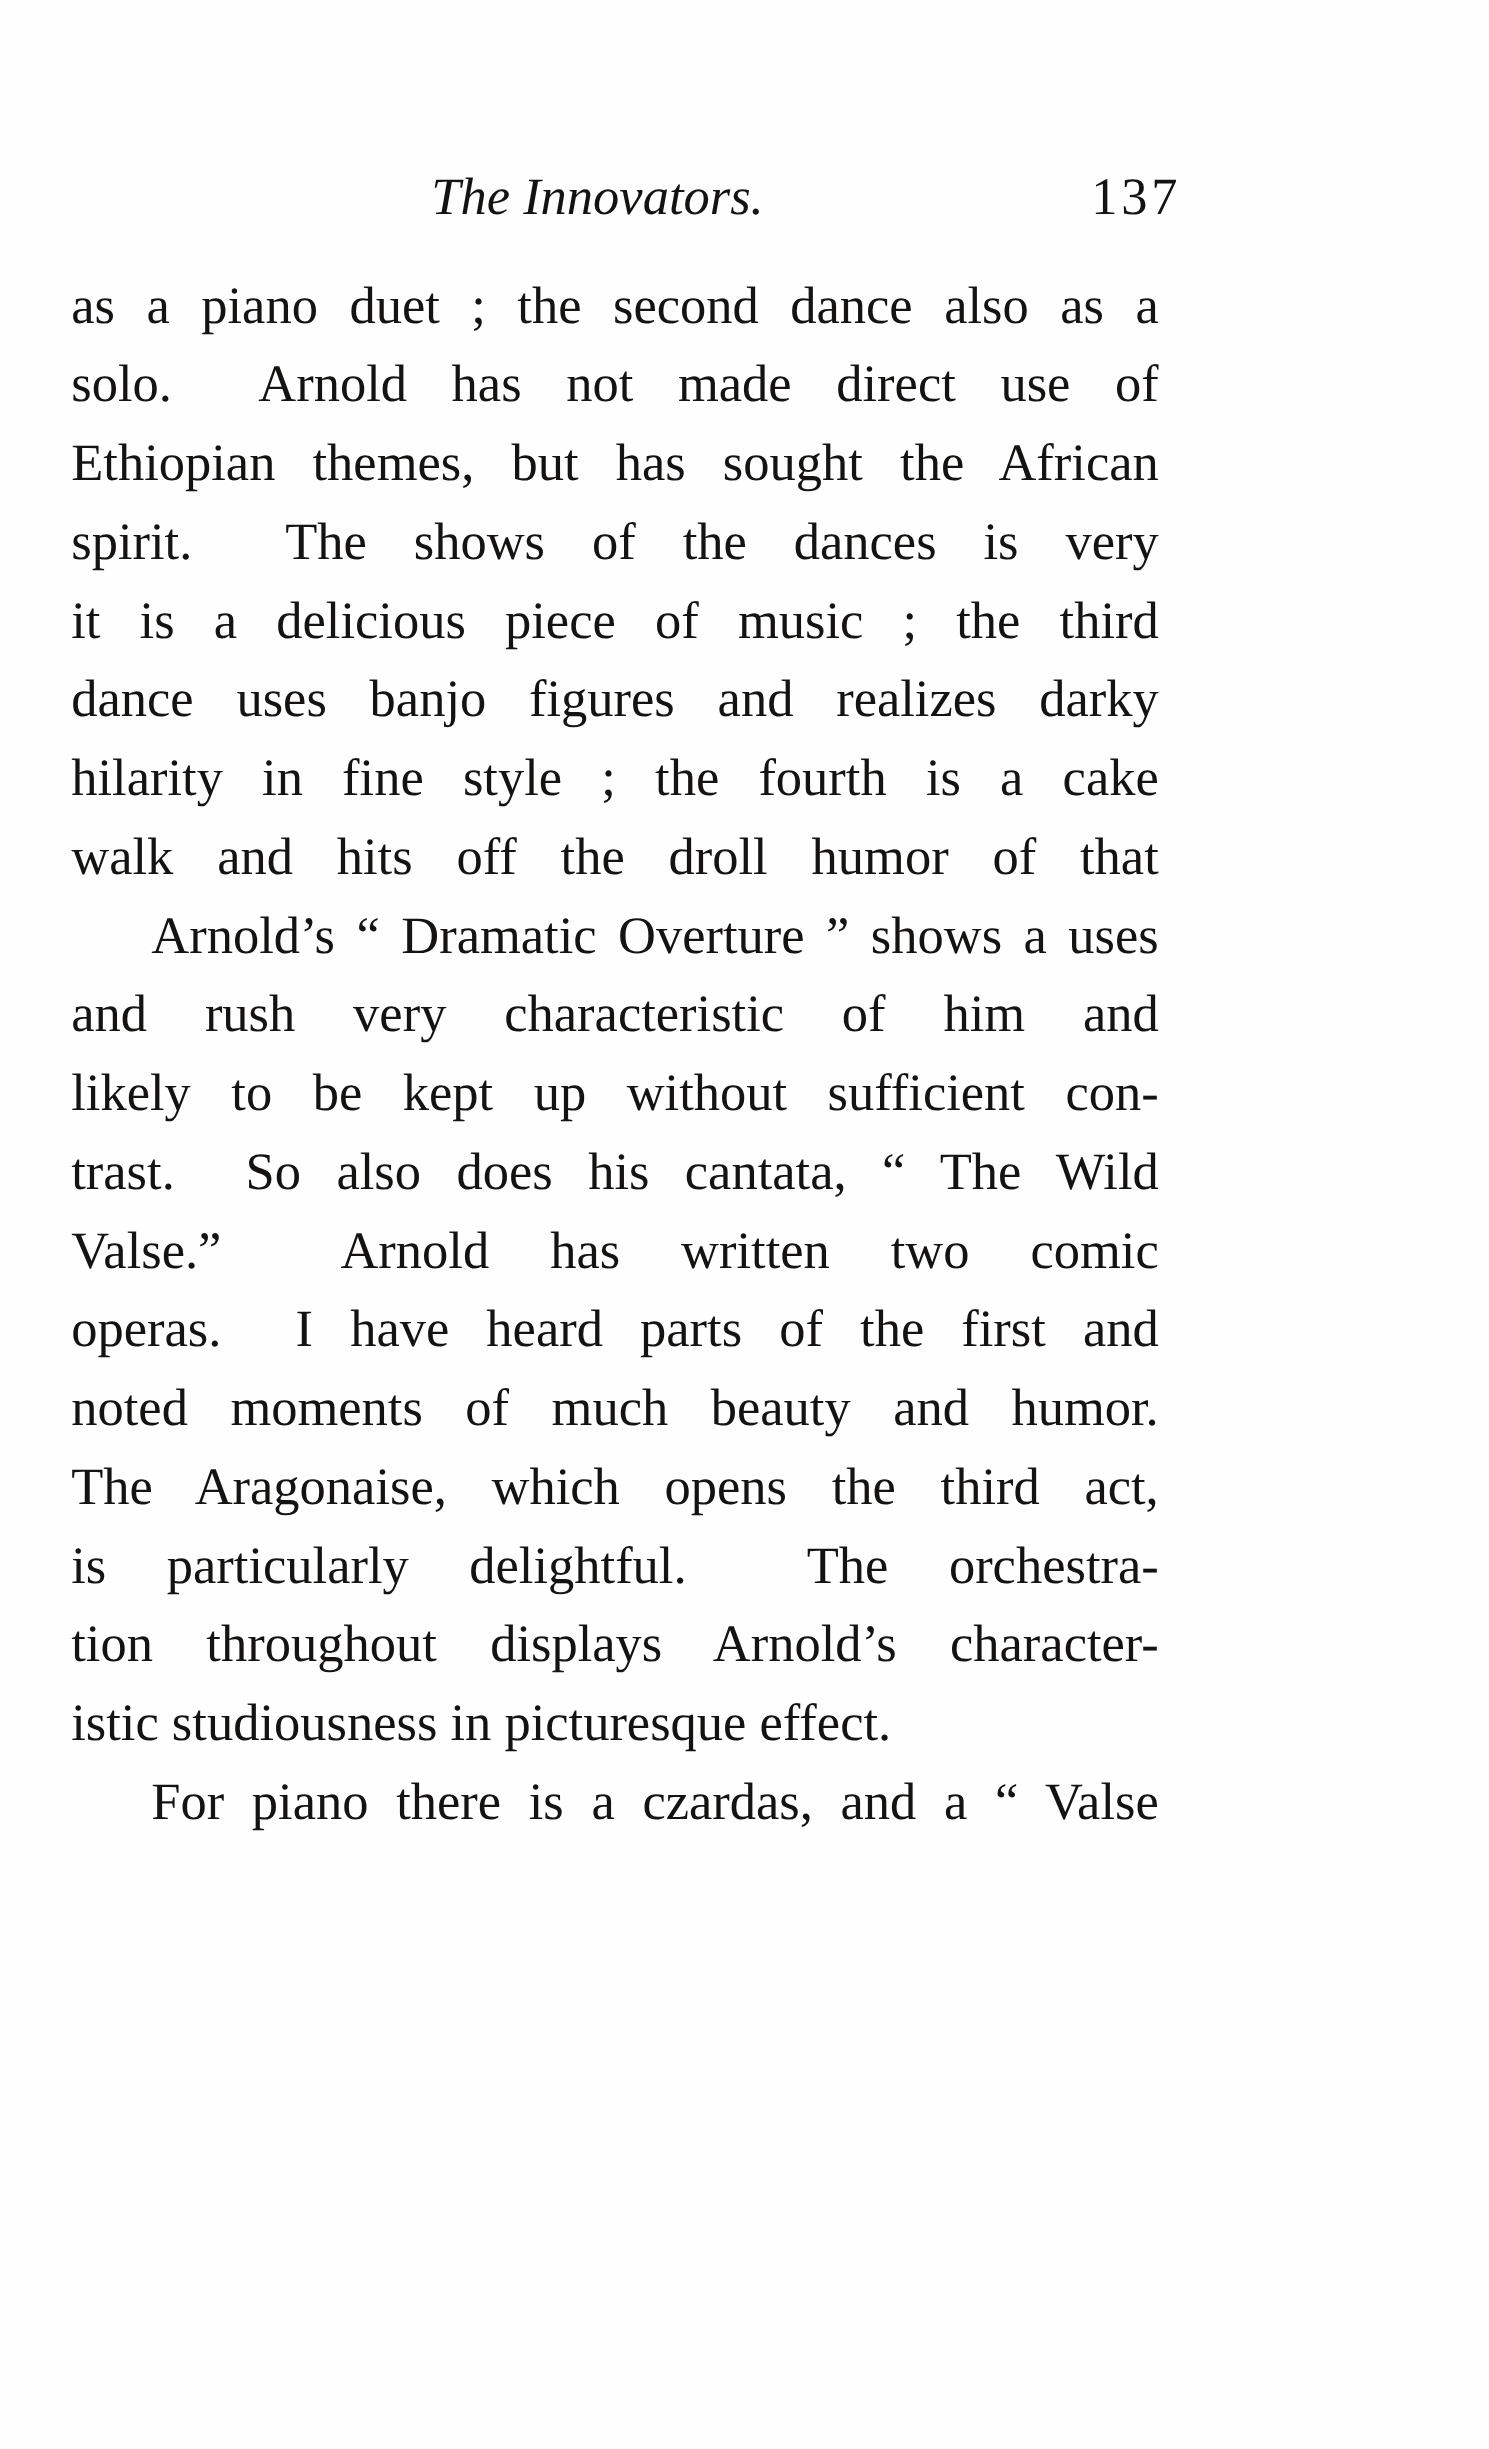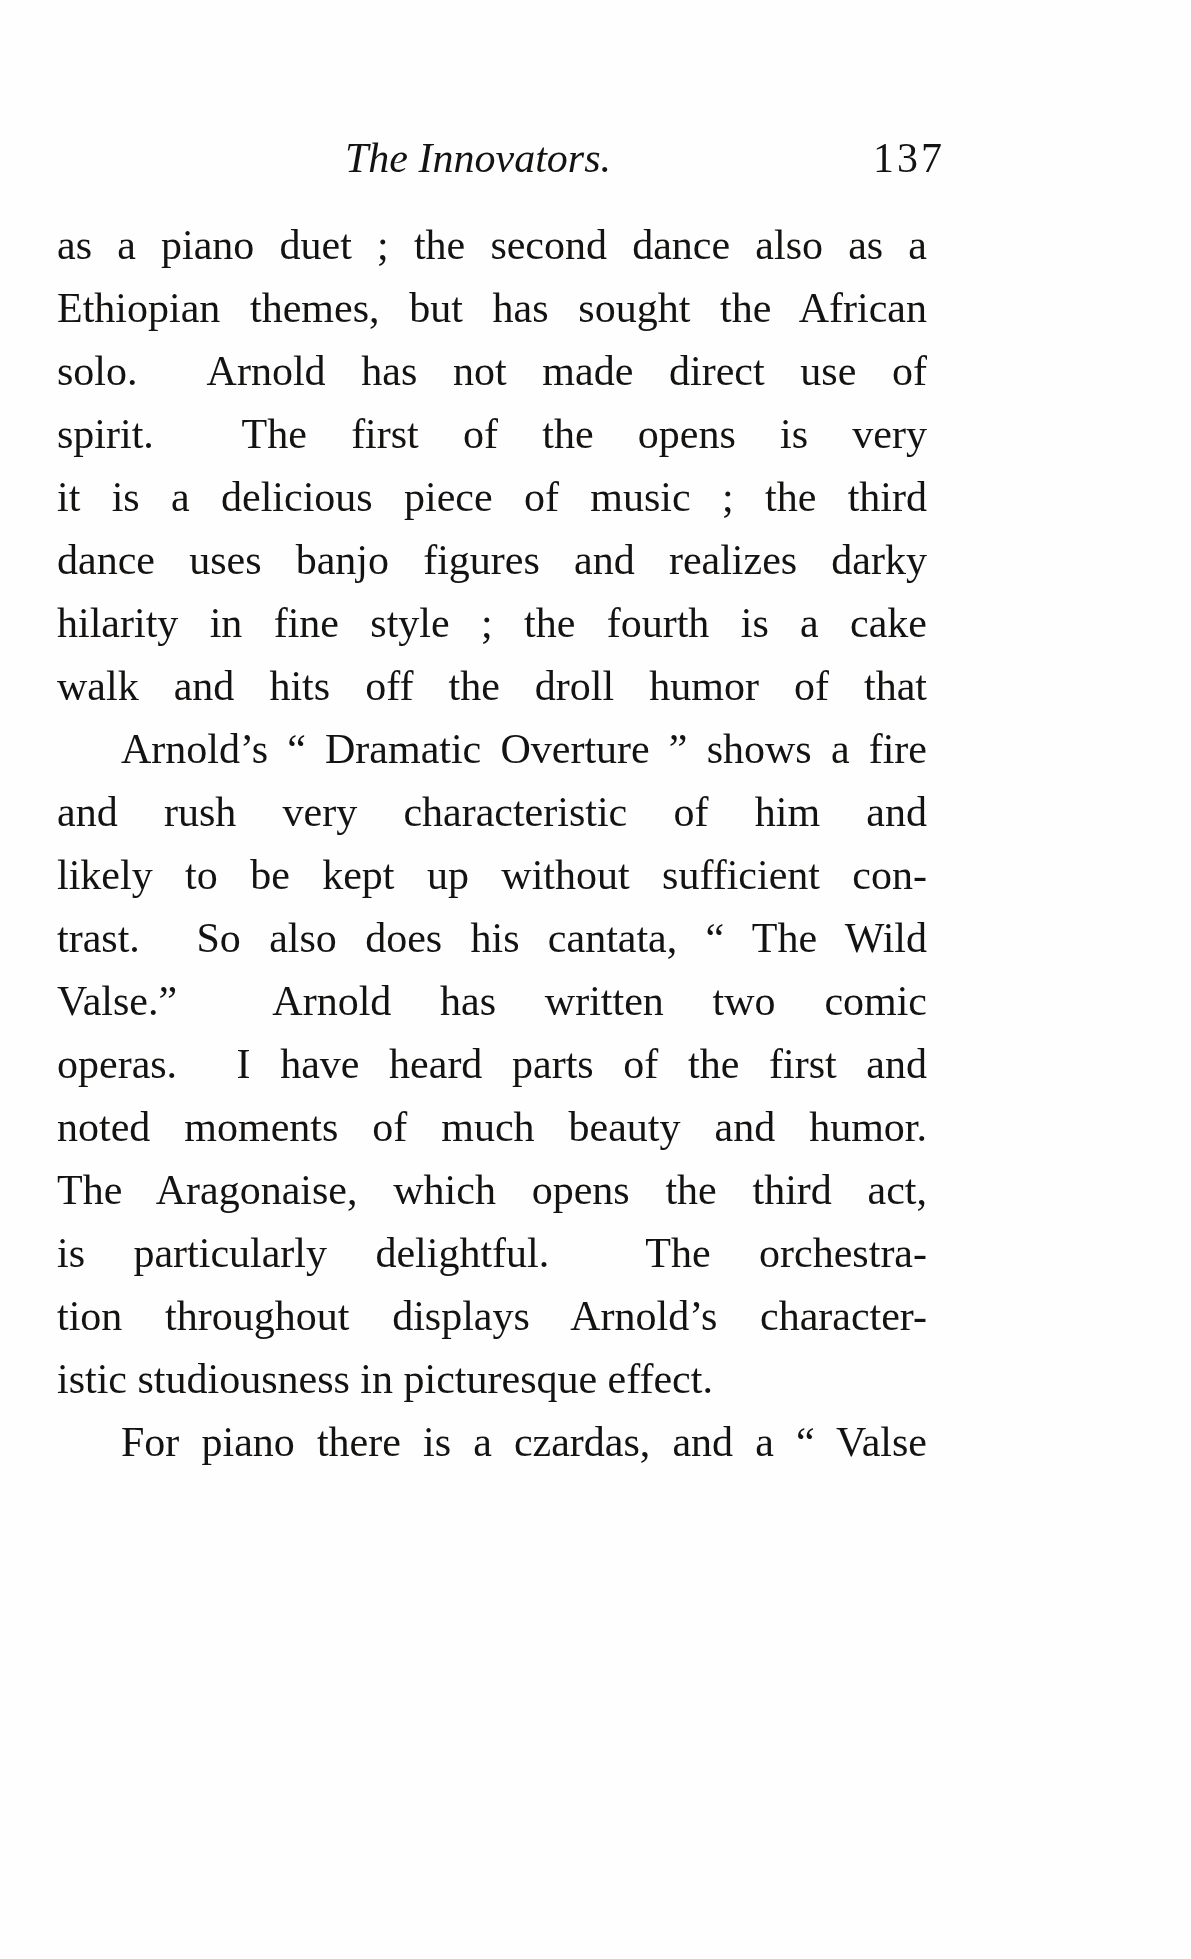--- a/index.html
+++ b/index.html
@@ -76,30 +76,30 @@
 <body style="--ink: #141312; --paper: #fefefe;">
 
 <div class="page">
   <div class="page-header">
     <div class="running-title">The Innovators.</div>
     <div class="page-number">137</div>
   </div>
   <div class="text-block">
       <div class="paragraph">
         <div class="line">as a piano duet ; the second dance also as a</div>
+        <div class="line">solo.  Arnold has not made direct use of</div>
         <div class="line">Ethiopian themes, but has sought the African</div>
-        <div class="line">solo.  Arnold has not made direct use of</div>
-        <div class="line">spirit.  The first of the opens is very</div>
+        <div class="line">spirit.  The shows of the dances is very</div>
         <div class="line">it is a delicious piece of music ; the third</div>
         <div class="line">dance uses banjo figures and realizes darky</div>
         <div class="line">hilarity in fine style ; the fourth is a cake</div>
         <div class="line">walk and hits off the droll humor of that</div>
       </div>
       <div class="paragraph">
-        <div class="line indent">Arnold’s “ Dramatic Overture ” shows a fire</div>
+        <div class="line indent">Arnold’s “ Dramatic Overture ” shows a uses</div>
         <div class="line">and rush very characteristic of him and</div>
         <div class="line">likely to be kept up without sufficient con-</div>
         <div class="line">trast.  So also does his cantata, “ The Wild</div>
         <div class="line">Valse.”  Arnold has written two comic</div>
         <div class="line">operas.  I have heard parts of the first and</div>
         <div class="line">noted moments of much beauty and humor.</div>
         <div class="line">The Aragonaise, which opens the third act,</div>
         <div class="line">is particularly delightful.  The orchestra-</div>
         <div class="line">tion throughout displays Arnold’s character-</div>
         <div class="line flush">istic studiousness in picturesque effect.</div>

